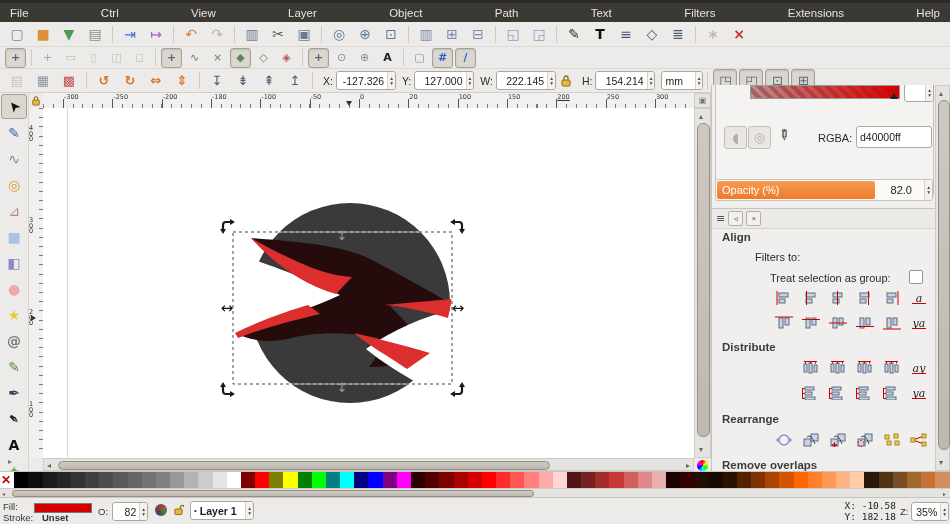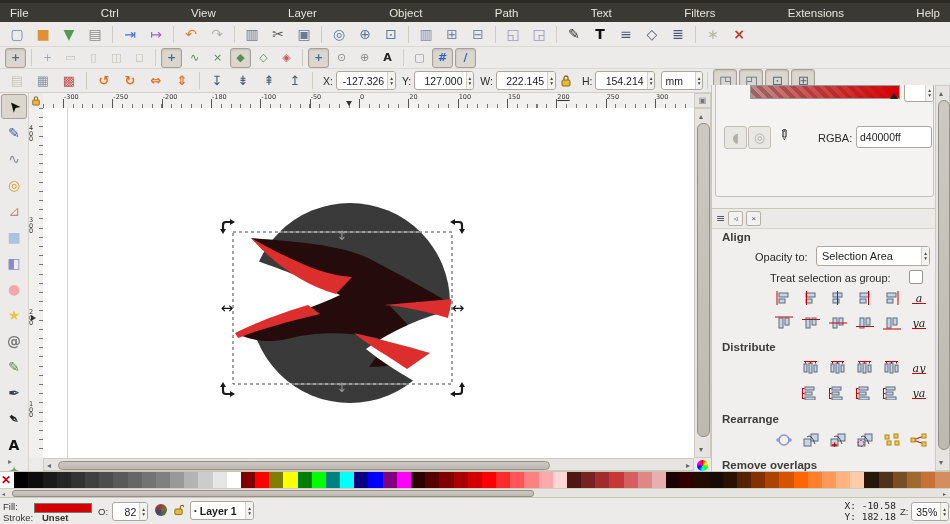--- a/index.html
+++ b/index.html
@@ -549,36 +549,38 @@
       <div class="roundbtn" style="left:8px;top:44px">◖</div>
       <div class="roundbtn" style="left:32px;top:44px">◎</div>
       <span style="position:absolute;left:62px;top:44px;font-family:'DejaVu Sans';font-size:14px;color:#222;transform:rotate(135deg);display:inline-block">✐</span>
       <span class="docklabel" style="left:102px;top:50px">RGBA:</span>
       <span class="spin" style="position:absolute;left:140px;top:44px;width:74px;height:20px">
         <span class="val" style="flex:1;text-align:left">d40000ff</span>
       </span>
     </div>
 
 
+    <div class="dockrow" style="top:94px">
+      <span class="fill" style="width:158px"></span>
+      <span class="rlab" style="color:#fff">Opacity (%)</span>
+      <span class="rval">82.0</span>
+      <span class="btns">
+          <span class="sb sb-up">▴</span>
+          <span class="sb sb-down">▾</span>
+        </span>
+    </div>
 
     <div id="alignhdr">
       <span style="margin-left:4px;color:#556;font-family:'DejaVu Sans'" class="grip-glyph">≡</span>
       <span class="hdrbtn dockbtn-glyph">◃</span>
       <span class="hdrbtn close-glyph" style="margin-right:4px">×</span>
     </div>
 
     <div class="secthead" style="left:10px;top:146px">Align</div>
-    <div class="docklabel" style="left:43px;top:166px">Opacity to:</div>
-    <div class="combo" style="left:104px;top:161px;width:112px">
-      <span class="val">Selection Area</span>
-      <span class="btns">
-          <span class="sb sb-up">▴</span>
-          <span class="sb sb-down">▾</span>
-        </span>
-    </div>
+    <div class="docklabel" style="left:43px;top:166px">Filters to:</div>
     <div class="docklabel" style="left:58px;top:187px">Treat selection as group:</div>
     <div class="checkbox" style="left:197px;top:185px"></div>
     <div class="algrid" style="left:60px;top:203px">
         <span class="albtn">
           <svg width="18" height="14" viewBox="0 0 18 14">
             <rect x="4" y="2" width="9" height="4" fill="#c7d4e8" stroke="#5b6b7c"></rect>
             <rect x="4" y="8" width="6" height="4" fill="#c7d4e8" stroke="#5b6b7c"></rect>
             <line x1="2" y1="0" x2="2" y2="14" stroke="#cc0000"></line>
           </svg>
         </span>

